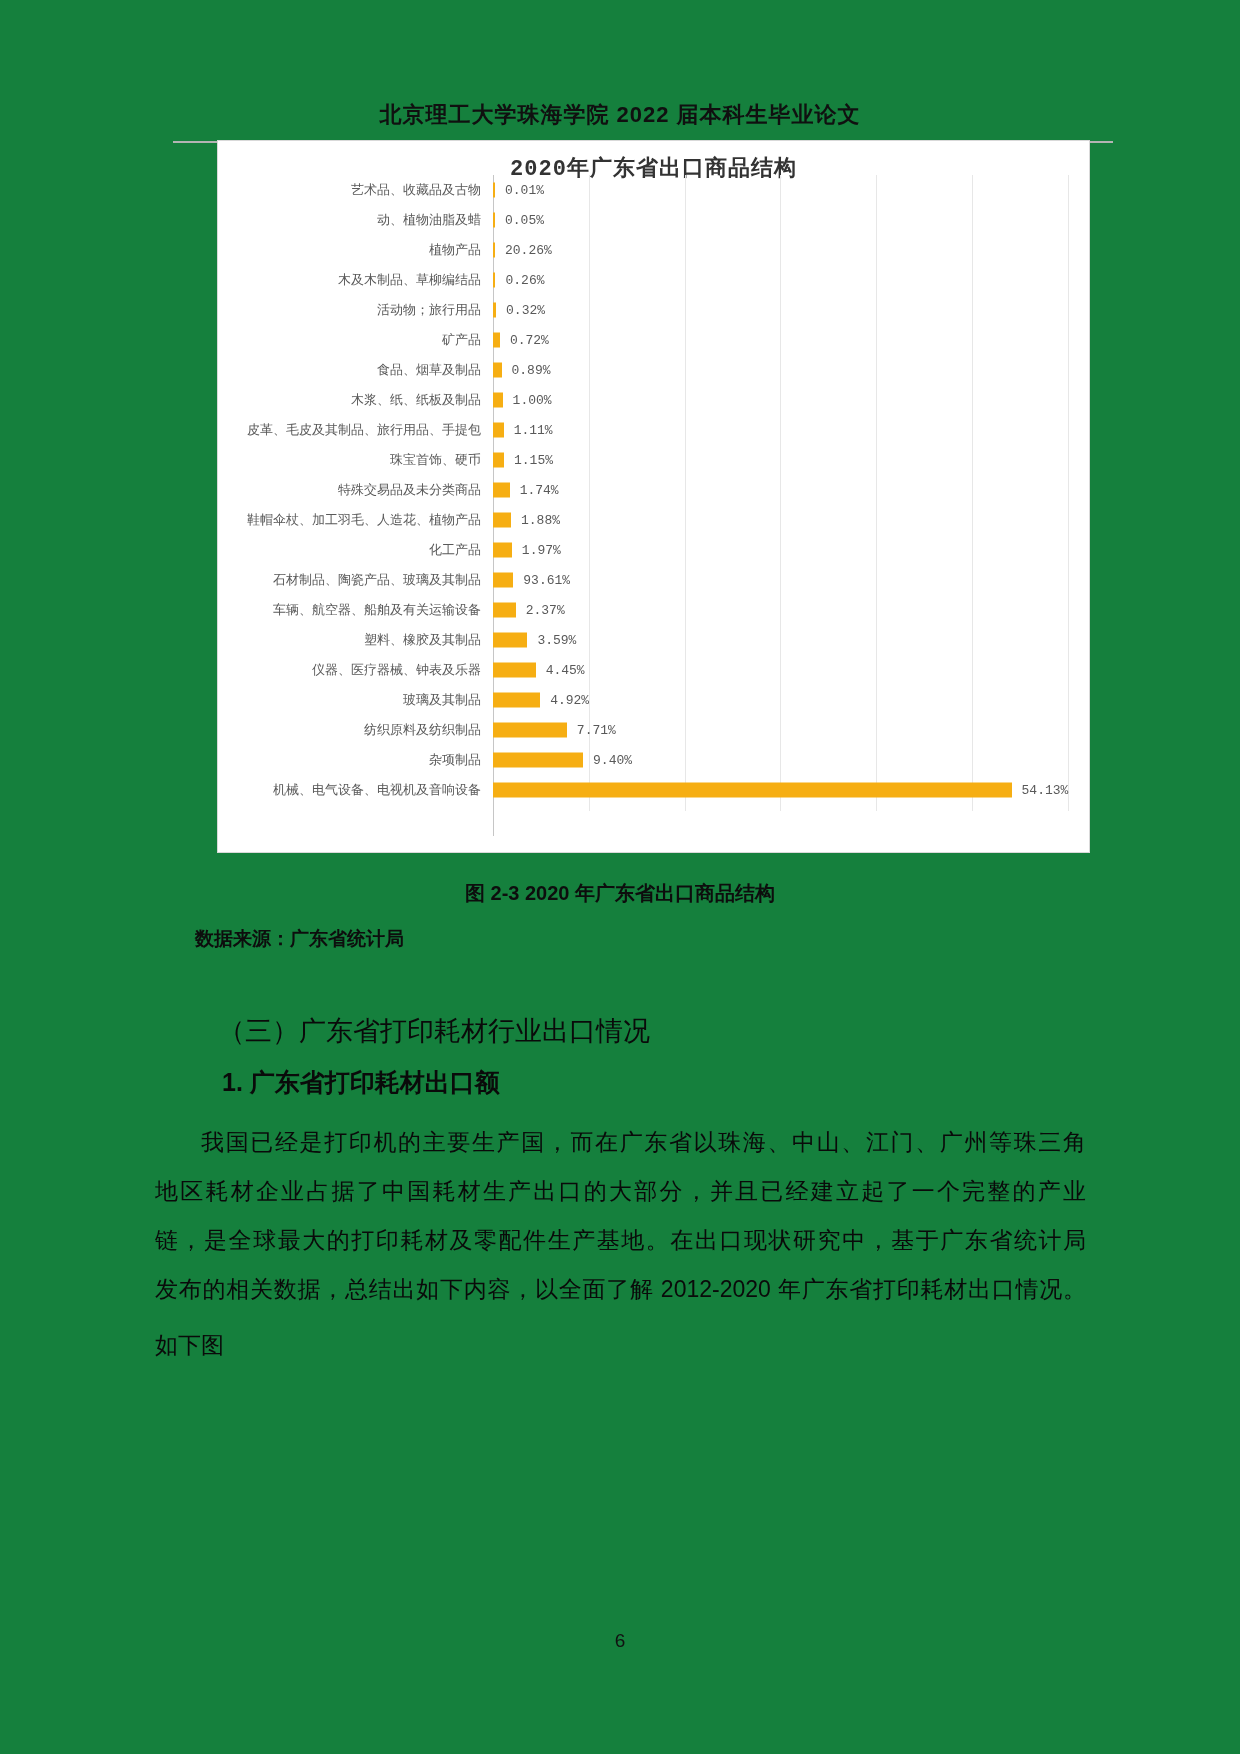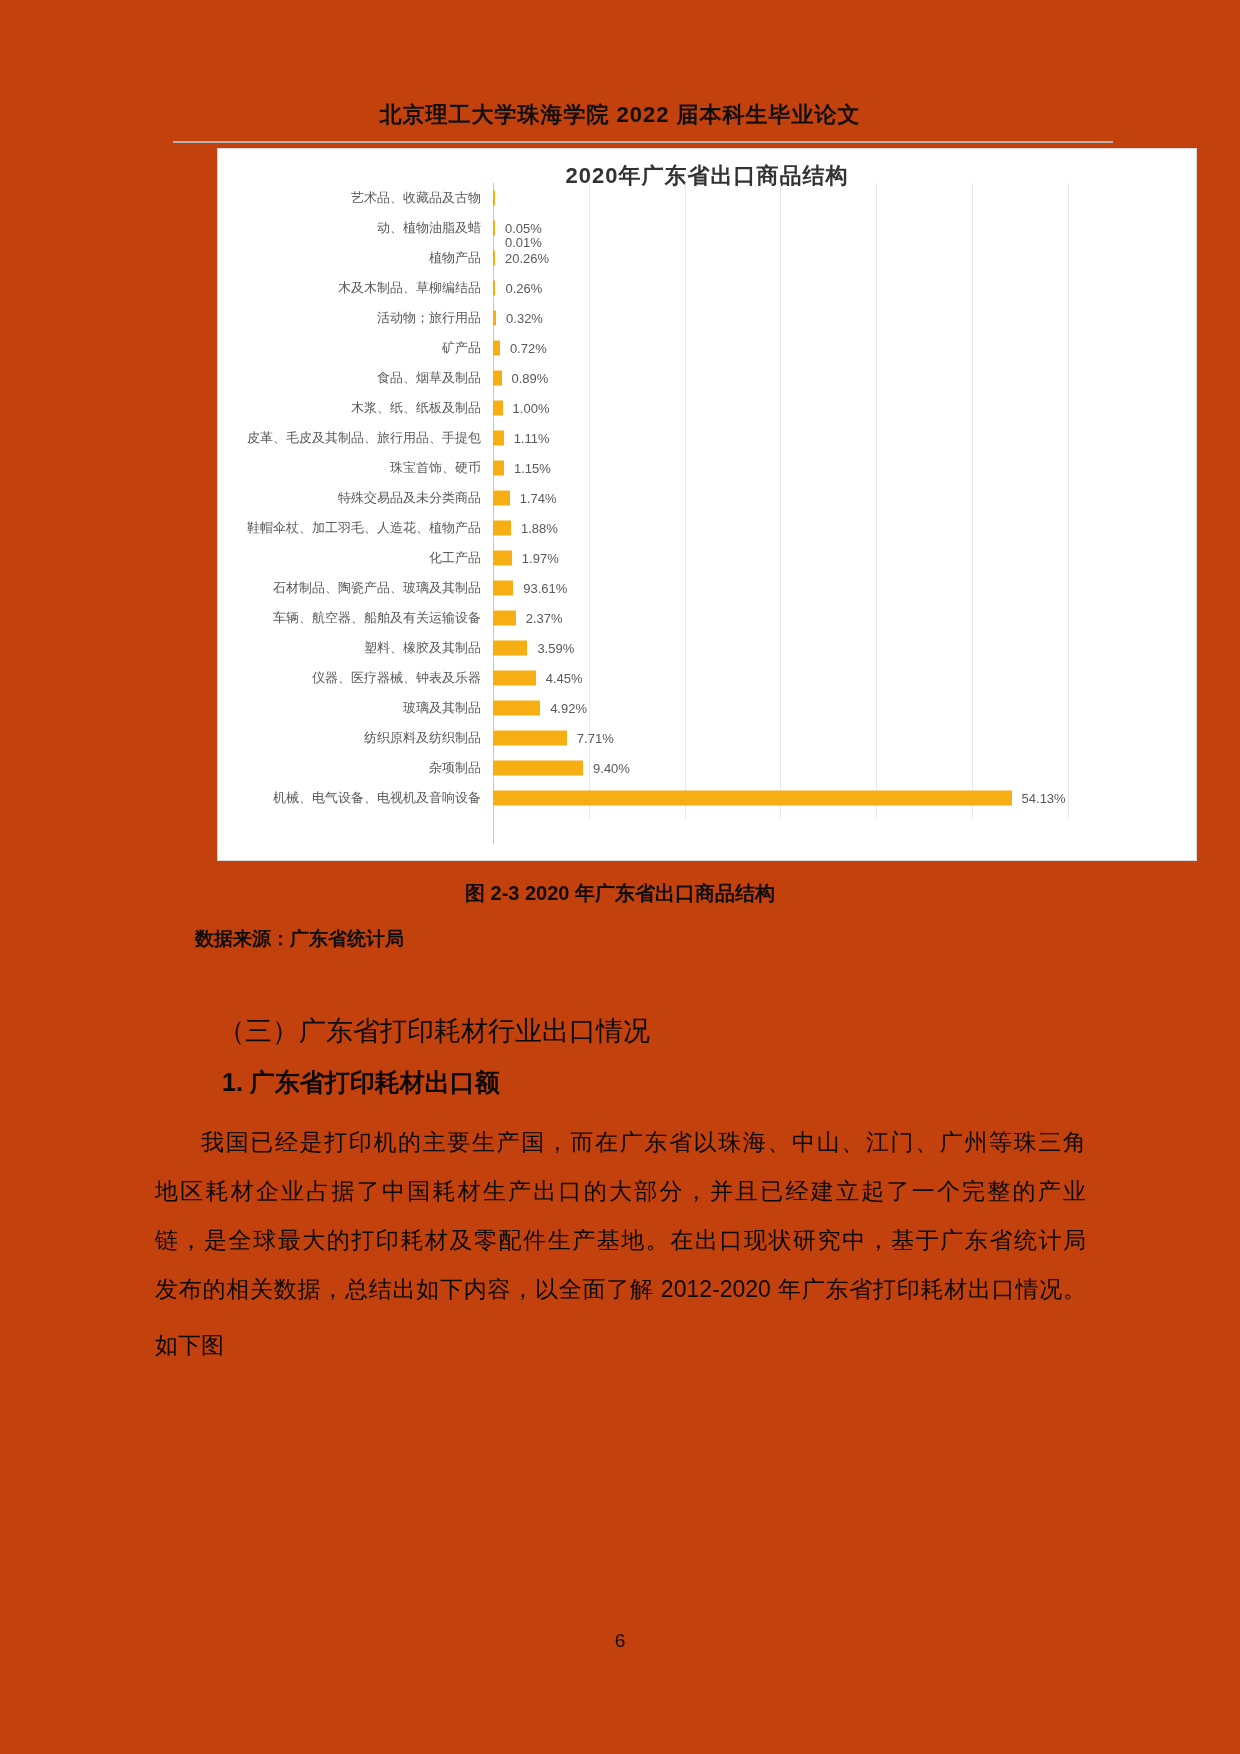--- a/index.html
+++ b/index.html
@@ -2,21 +2,21 @@
 <html style="--bar-color: #f6ae13;"><head>
 <meta charset="utf-8">
 <style>
   * { margin: 0; padding: 0; box-sizing: border-box; }
   html, body { background: #ffffff; }
   body { font-family: "Liberation Sans", "DejaVu Sans", sans-serif; }
   .page {
     position: relative;
     width: 1240px;
     height: 1754px;
-    background: #c2410c;
+    background: #15803d;
     overflow: hidden;
     margin: 0 auto;
     color: #111;
   }
   .doc-header {
     position: absolute;
     top: 100px; left: 0; right: 0;
     text-align: center;
     font-size: 22px;
     font-weight: 700;
@@ -25,24 +25,25 @@
   }
   .header-rule {
     position: absolute;
     top: 141px; left: 173px;
     width: 940px; height: 2px;
     background: #b4b4b4;
   }
   
   .chart-box {
     position: absolute;
-    left: 217px; top: 148px;
-    width: 980px; height: 713px;
+    left: 217px; top: 140px;
+    width: 873px; height: 713px;
     border: 1px solid #d9d9d9;
     background: #ffffff;
+    font-family: Liberation Mono, monospace;
   }
   .chart-title {
     position: absolute;
     top: 12px; left: 0; right: 0;
     text-align: center;
     font-size: 22px;
     font-weight: 700;
     color: #333333;
     letter-spacing: 1px;
   }
@@ -158,21 +159,21 @@
         <div class="gridline" style="left: 562.4px;"></div>
         <div class="gridline" style="left: 658.2px;"></div>
         <div class="gridline" style="left: 754px;"></div>
         <div class="gridline" style="left: 849.8px;"></div>
       </div>
     <div class="rows">
         <div class="bar-row">
           <div class="bar-cat">艺术品、收藏品及古物</div>
           <div class="bar-track">
             <div class="bar" style="width: 2px;"></div>
-            <span class="bar-val" style="left: 12px; margin-top: 44px;">0.01%</span>
+            <span class="bar-val" style="left: 12px;">0.01%</span>
           </div>
         </div>
         <div class="bar-row">
           <div class="bar-cat">动、植物油脂及蜡</div>
           <div class="bar-track">
             <div class="bar" style="width: 2px;"></div>
             <span class="bar-val" style="left: 12px;">0.05%</span>
           </div>
         </div>
         <div class="bar-row">

